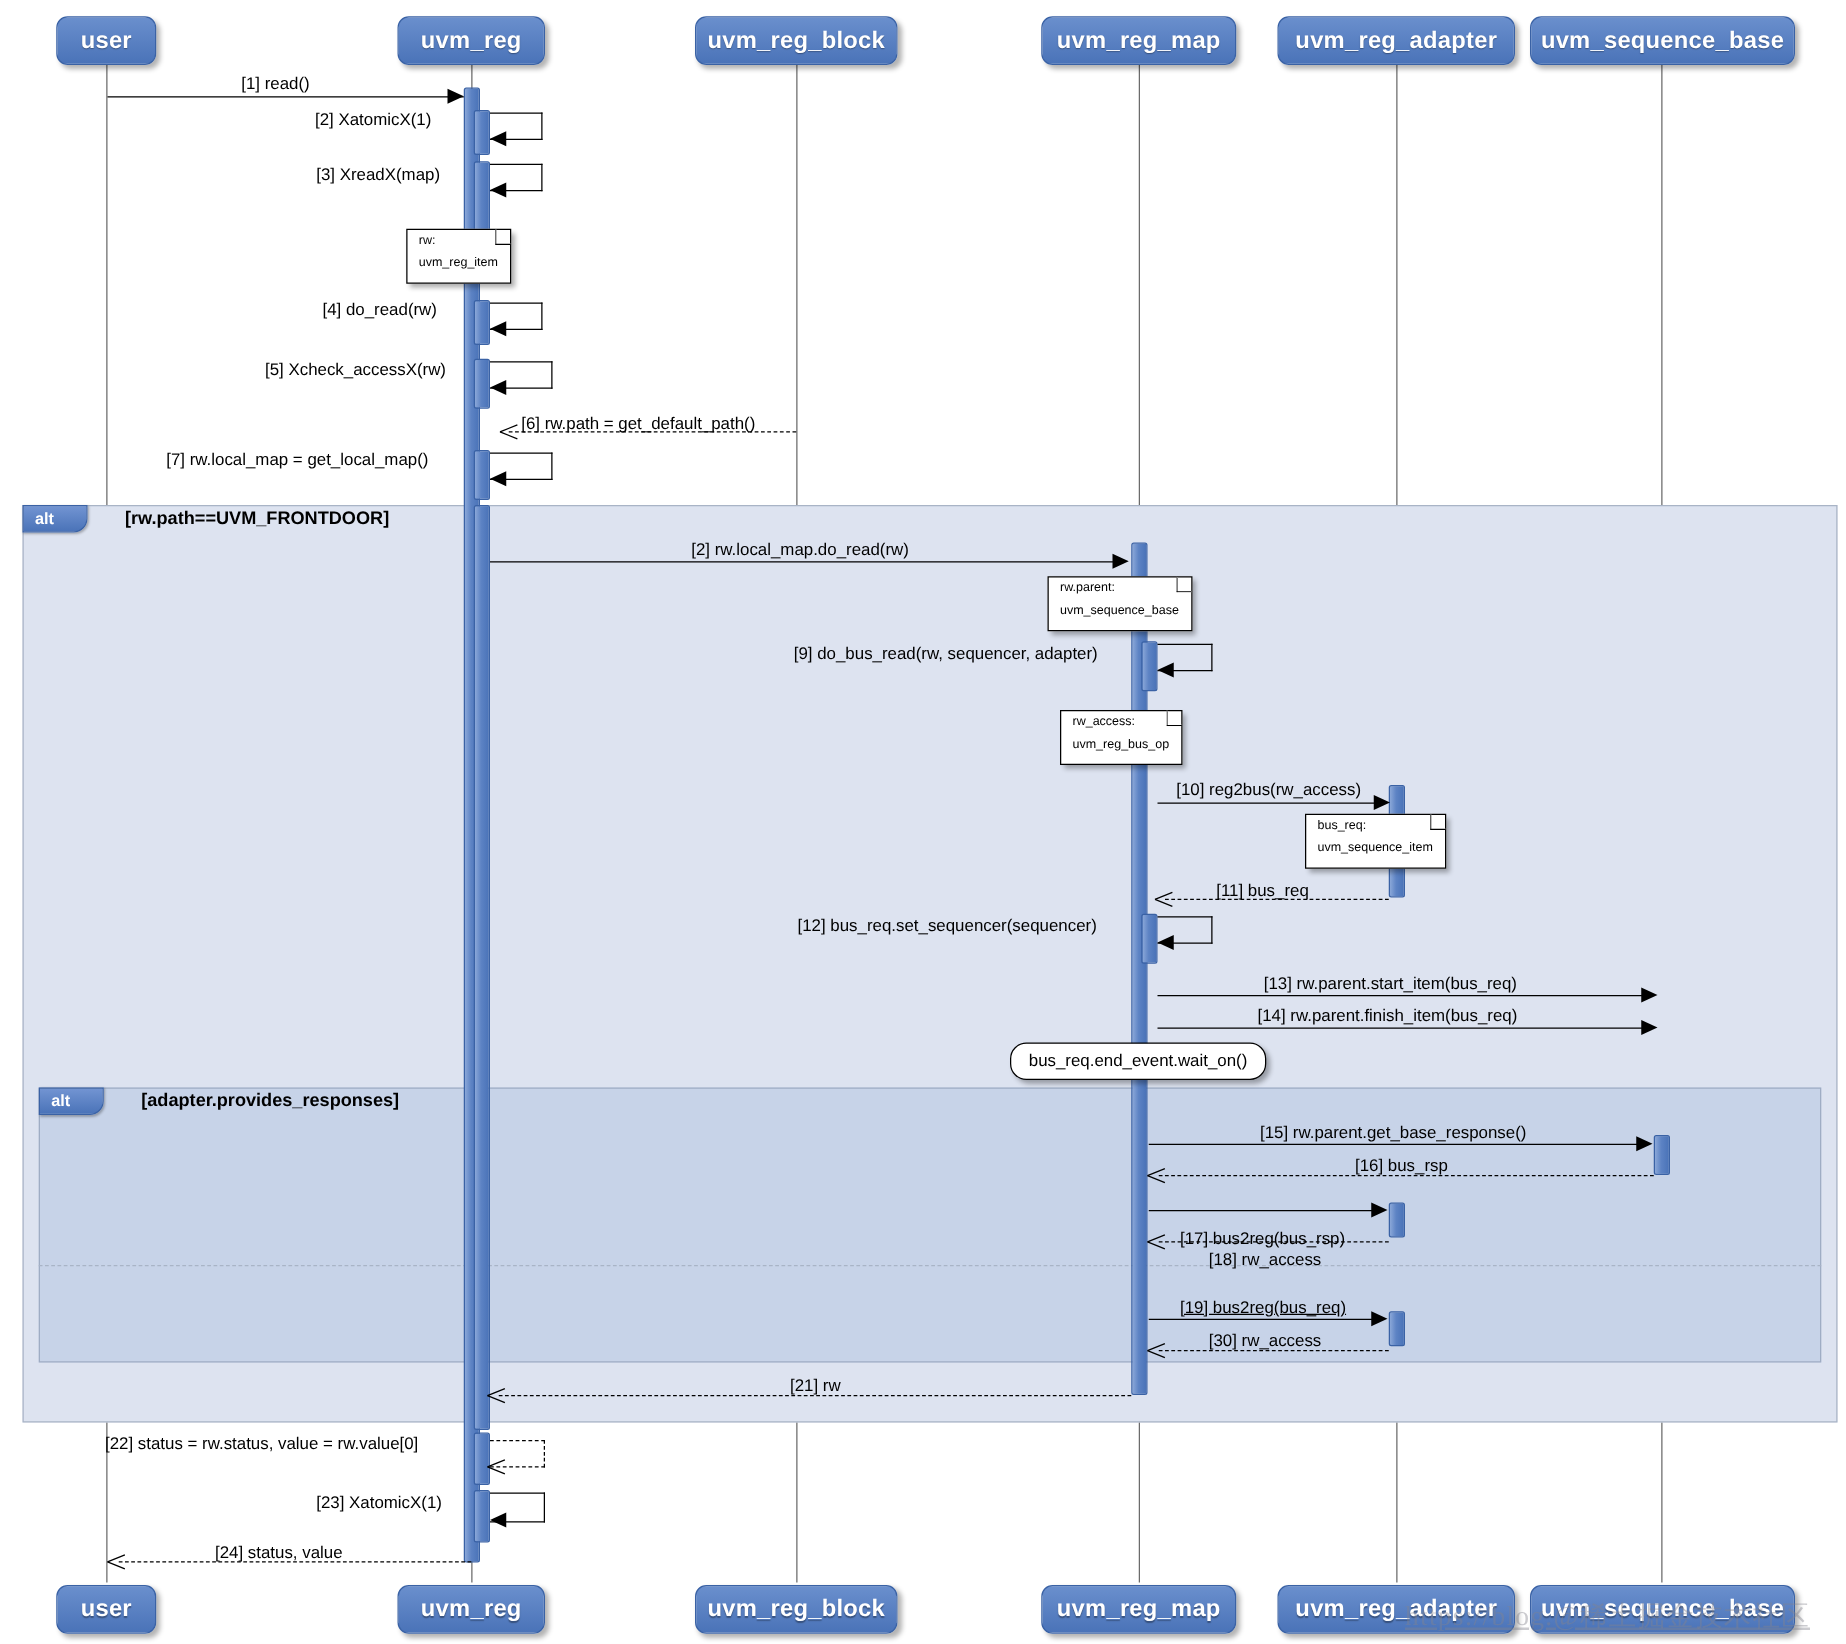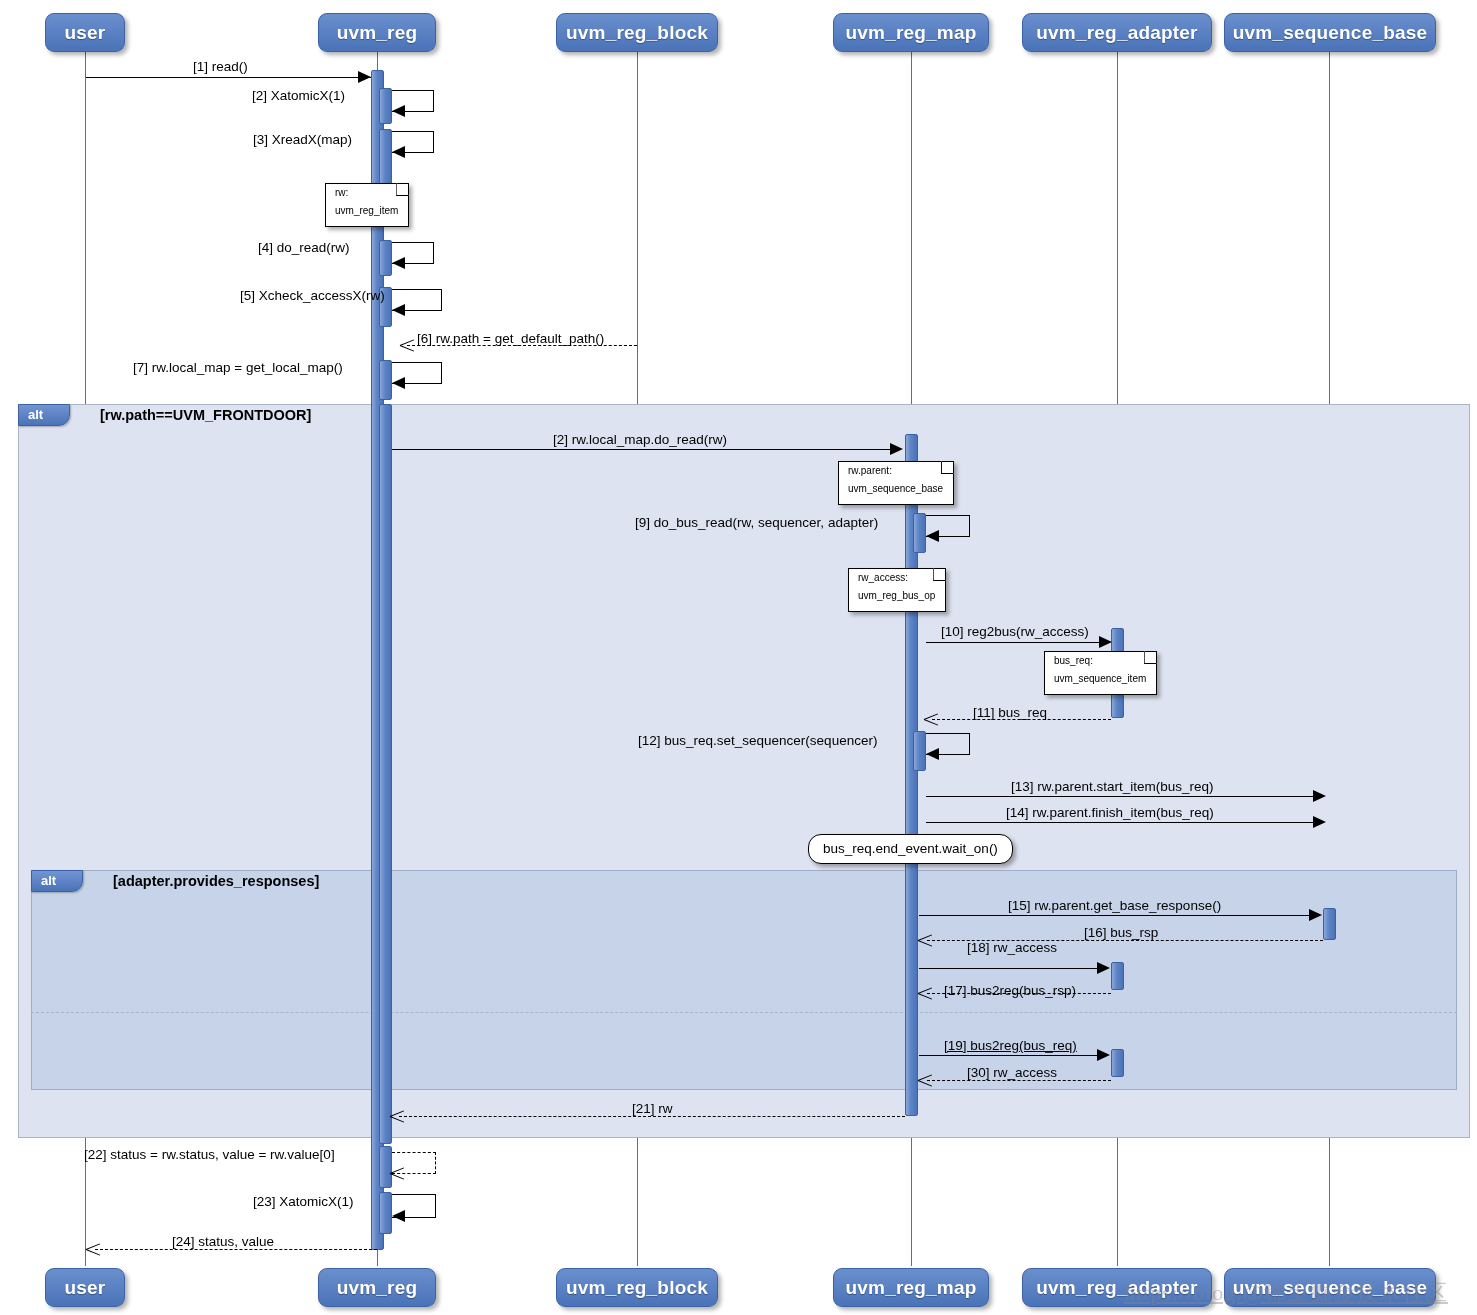--- a/index.html
+++ b/index.html
@@ -275,21 +275,21 @@
   </div>
   <div class="arrowhead left" style="left:392px; top:257px;"></div>
   <div class="msg-label" style="left:258px; top:240px;">[4] do_read(rw)</div>
 
   <div class="selfcall" style="left:392px; top:289px; width:56px; height:22px;">
     <div class="top" style="top:0; width:50px;"></div>
     <div class="right" style="left:49px; top:0; height:22px;"></div>
     <div class="bottom" style="top:21px; width:50px;"></div>
   </div>
   <div class="arrowhead left" style="left:392px; top:304px;"></div>
-  <div class="msg-label" style="left:212px; top:288px;margin-left:28px;">[5] Xcheck_accessX(rw)</div>
+  <div class="msg-label" style="left:212px; top:288px;">[5] Xcheck_accessX(rw)</div>
 
   <div class="msg-line dashed" style="left:407px; top:345px; width:230px;"></div>
   <div class="arrowhead open-left" style="left:400px; top:339px;"></div>
   <div class="msg-label" style="left:417px; top:331px;">[6] rw.path = get_default_path()</div>
 
   <div class="selfcall" style="left:392px; top:362px; width:56px; height:22px;">
     <div class="top" style="top:0; width:50px;"></div>
     <div class="right" style="left:49px; top:0; height:22px;"></div>
     <div class="bottom" style="top:21px; width:50px;"></div>
   </div>
@@ -350,21 +350,21 @@
   <div class="msg-line dashed" style="left:927px; top:940px; width:396px;"></div>
   <div class="arrowhead open-left" style="left:918px; top:934px;"></div>
   <div class="msg-label" style="left:1084px; top:925px;">[16] bus_rsp</div>
 
   <div class="msg-line" style="left:919px; top:968px; width:180px;"></div>
   <div class="arrowhead right" style="left:1097px; top:962px;"></div>
   <div class="msg-label" style="left:944px; top:983px;">[17] bus2reg(bus_rsp)</div>
 
   <div class="msg-line dashed" style="left:927px; top:993px; width:184px;"></div>
   <div class="arrowhead open-left" style="left:918px; top:987px;"></div>
-  <div class="msg-label" style="left:967px; top:940px;">[18] rw_access</div>
+  <div class="msg-label" style="left:967px; top:1000px;">[18] rw_access</div>
 
   <div class="msg-line" style="left:919px; top:1055px; width:180px;"></div>
   <div class="arrowhead right" style="left:1097px; top:1049px;"></div>
   <div class="msg-label" style="left:944px; top:1038px;text-decoration:underline;">[19] bus2reg(bus_req)</div>
 
   <div class="msg-line dashed" style="left:927px; top:1080px; width:184px;"></div>
   <div class="arrowhead open-left" style="left:918px; top:1074px;"></div>
   <div class="msg-label" style="left:967px; top:1065px;">[30] rw_access</div>
 
   <div class="msg-line dashed" style="left:399px; top:1116px; width:506px;"></div>

